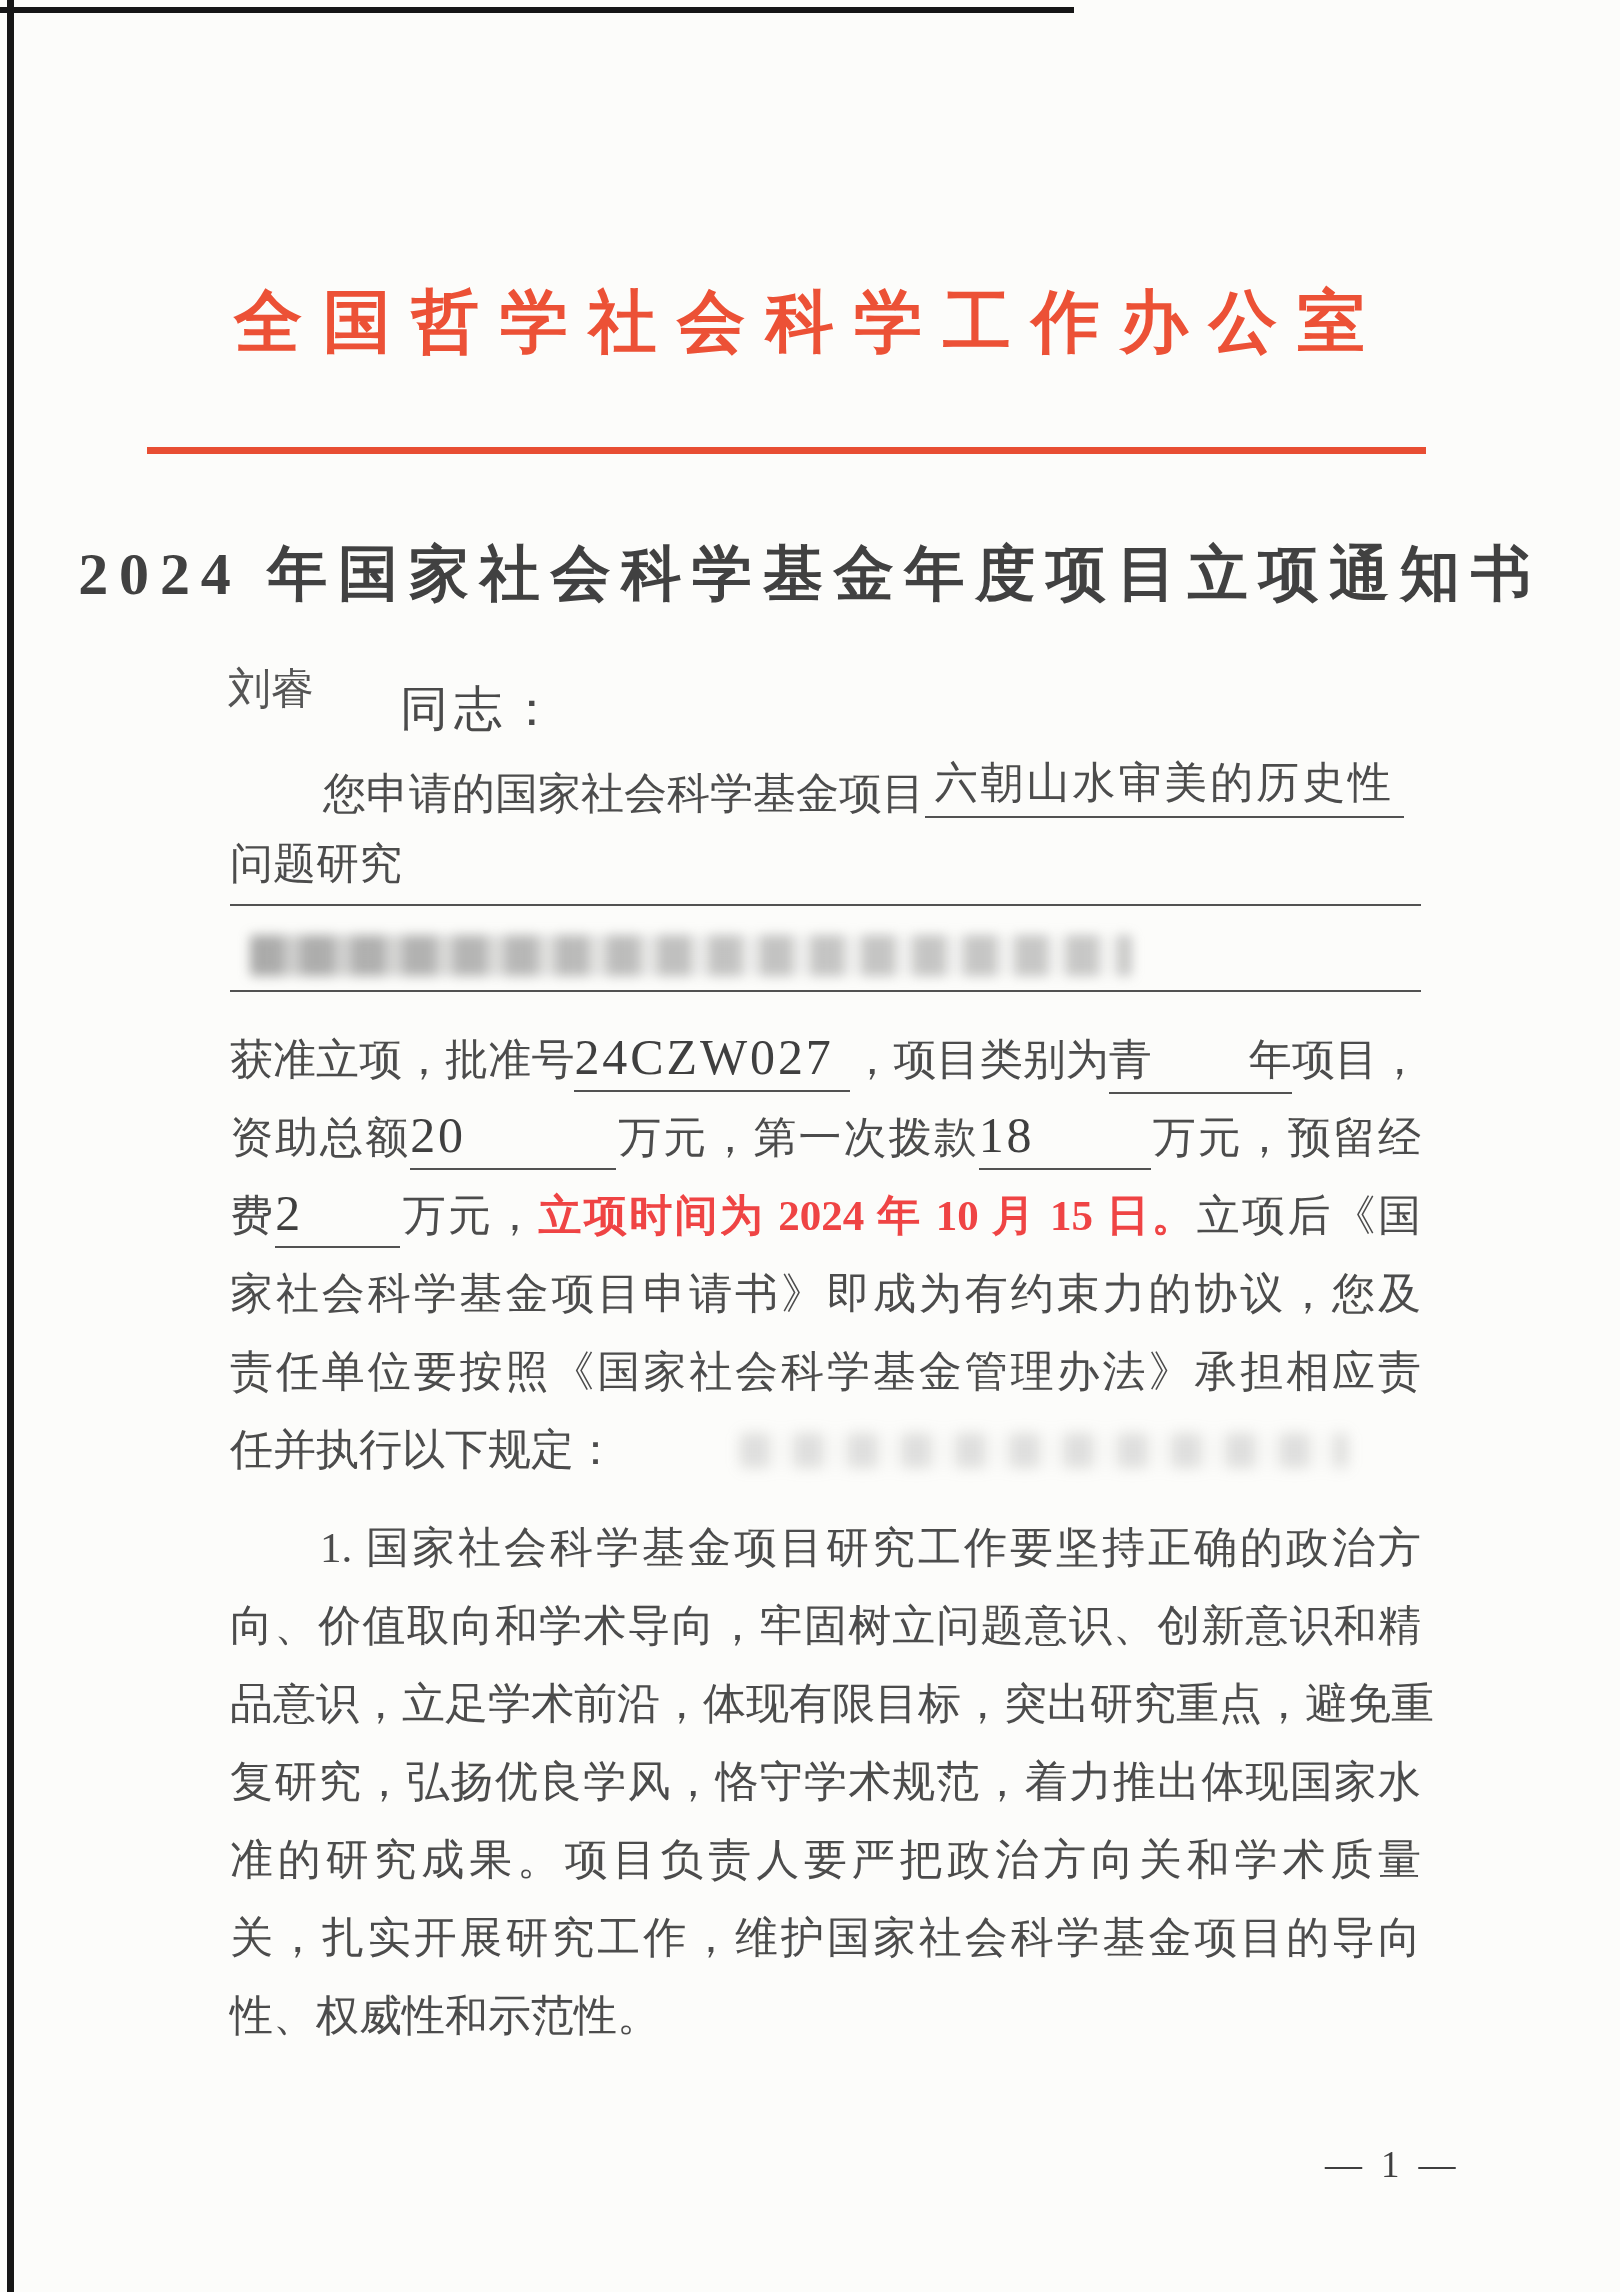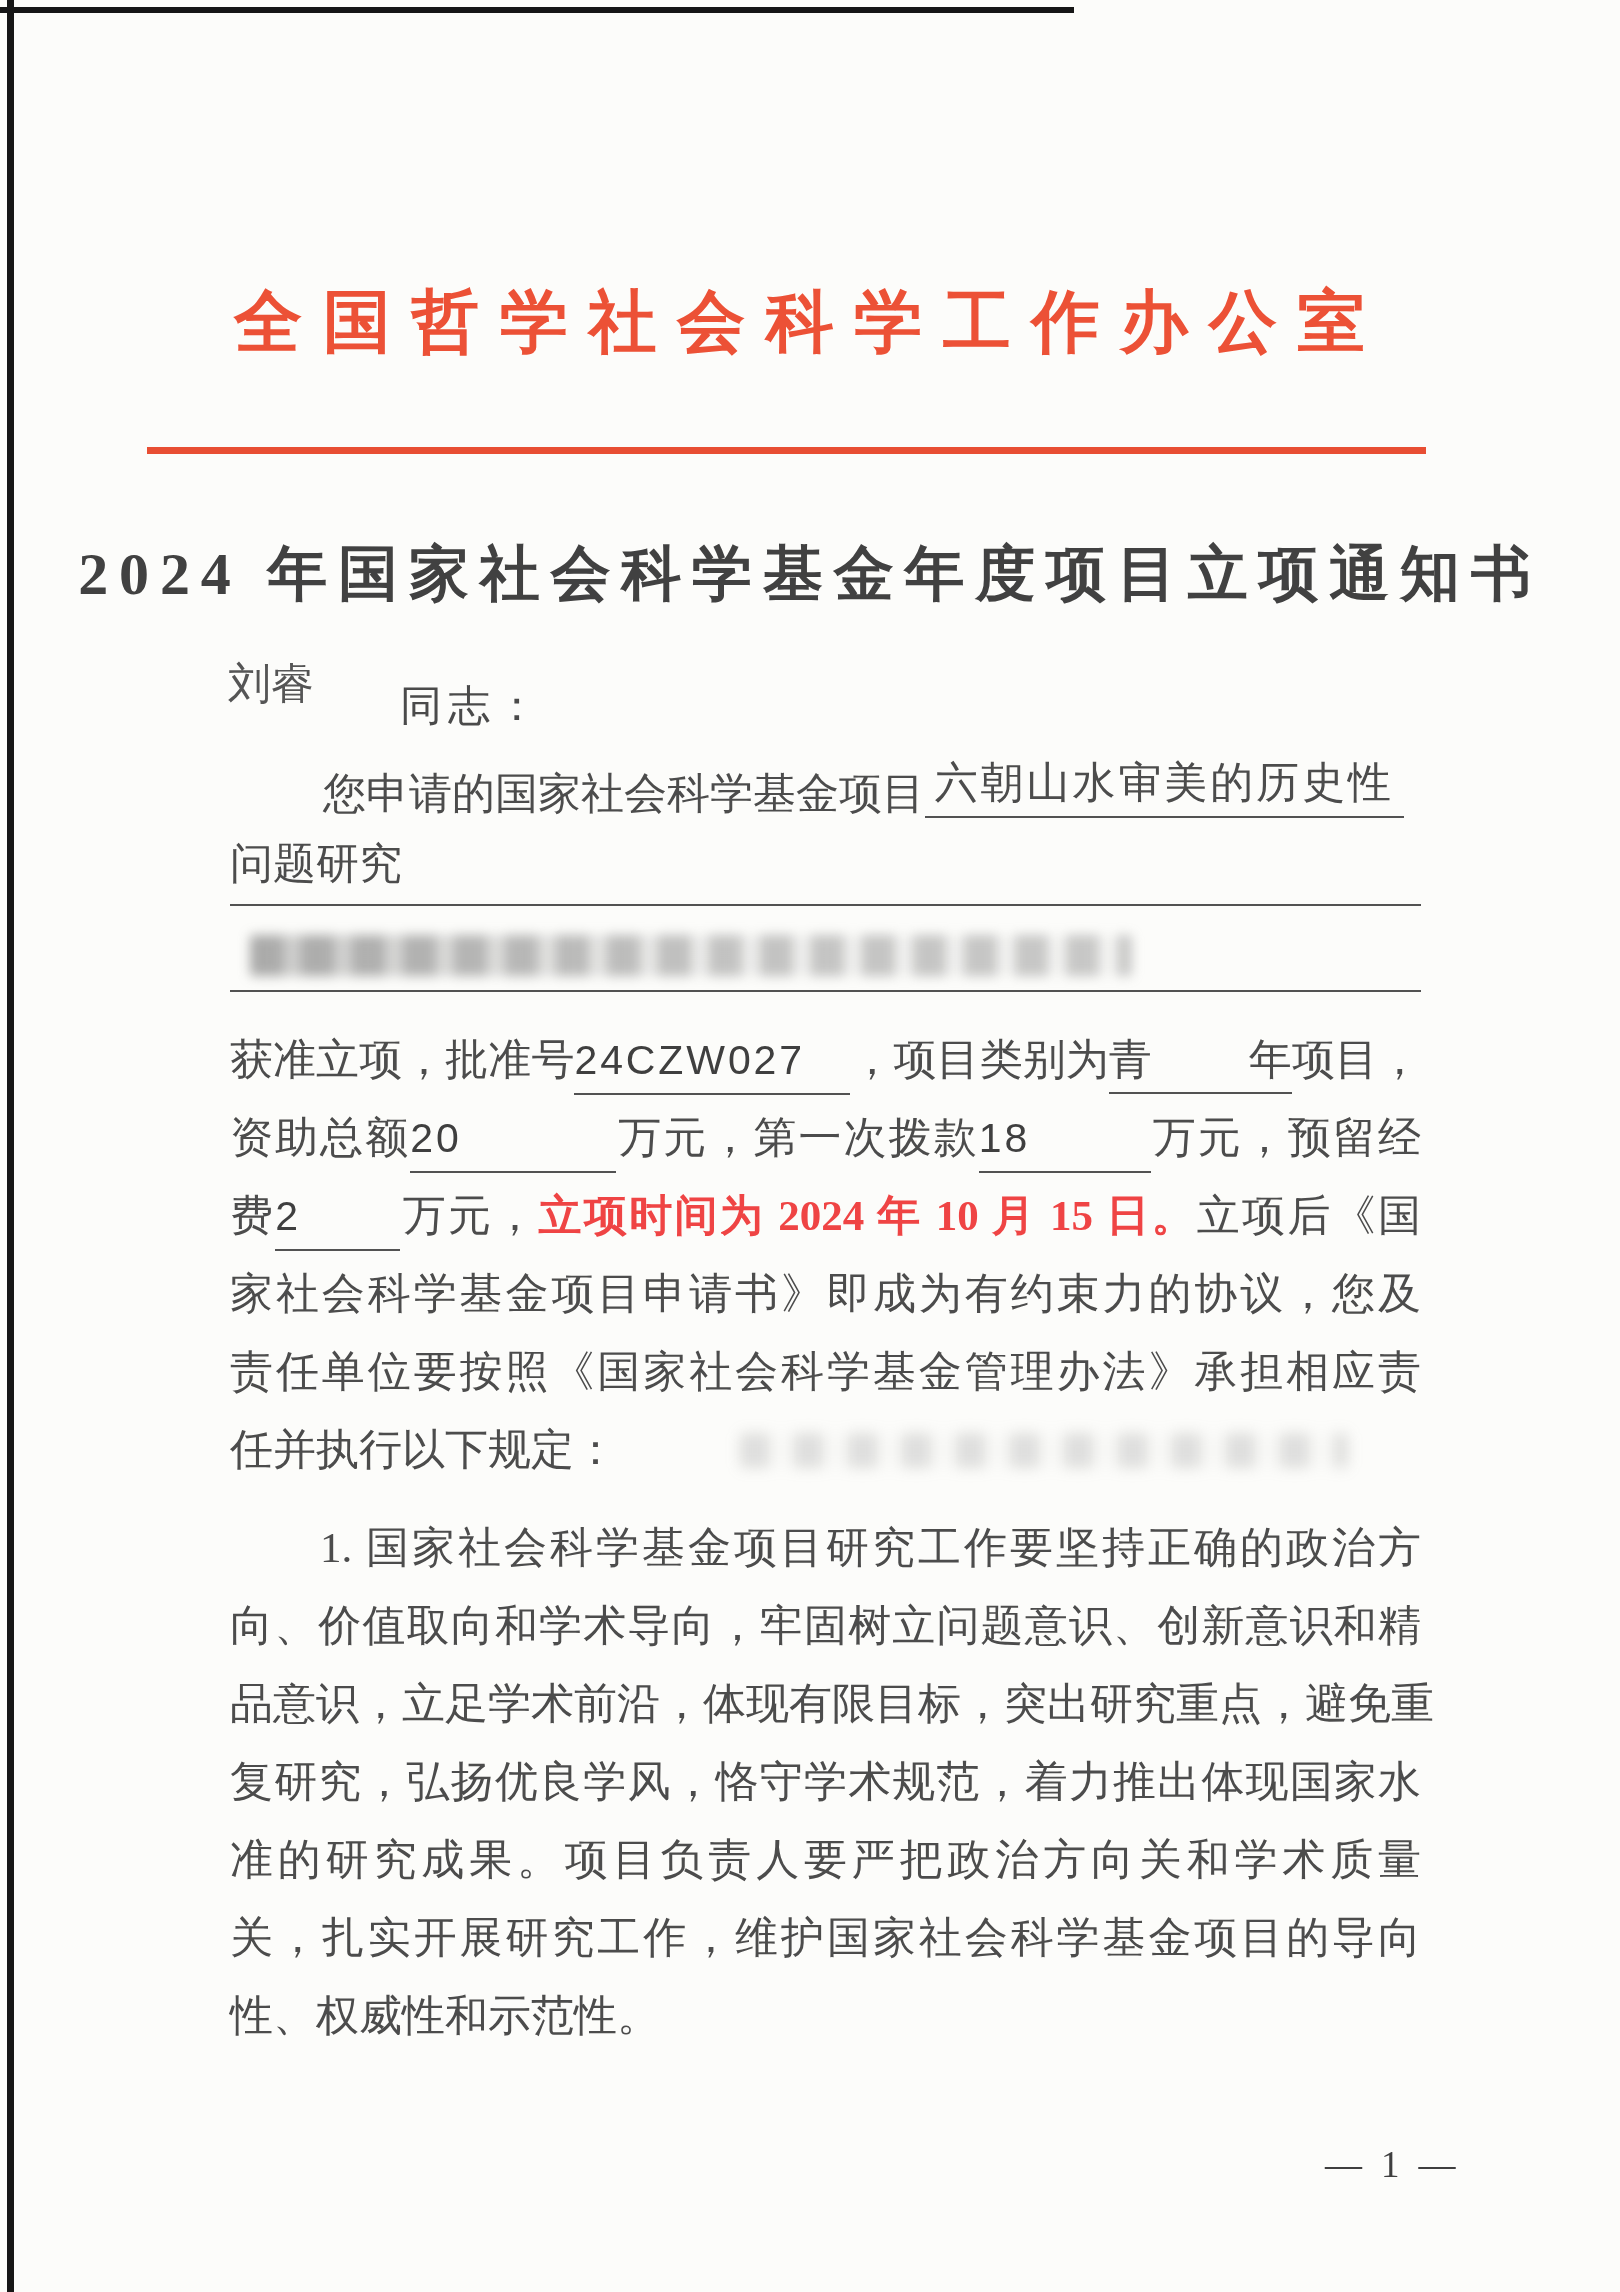--- a/index.html
+++ b/index.html
@@ -24,38 +24,38 @@
   }
   .red-rule{position:absolute;top:447px;left:147px;width:1279px;height:6.9px;}
   .doc-title{
     position:absolute;top:534px;left:0;width:100%;
     text-align:center;
     font-size:60px;font-weight:700;color:#414141;
     letter-spacing:10.8px;white-space:nowrap;
   }
   .salutation{position:absolute;top:655px;left:228px;height:88px;white-space:nowrap;}
   .salu-name{font-size:43px;color:#555;display:inline-block;}
-  .salu-suffix{font-size:42px;color:#4a4a4a;display:inline-block;margin-left:86px;position:relative;top:21.6px;letter-spacing:5.9px;}
+  .salu-suffix{font-size:48px;color:#4a4a4a;display:inline-block;margin-left:86px;position:relative;top:21.6px;letter-spacing:5.9px;}
 
   .body-block{position:absolute;top:755px;left:230px;width:1191px;}
   .line{
     position:relative;height:78px;line-height:78px;
     font-size:43px;color:#4c4c4c;white-space:nowrap;
   }
   .just{text-align:justify;text-align-last:justify;-moz-text-align-last:justify;text-justify:inter-character;}
   .spacer30{height:29px;}
   .spacer20{height:19.6px;}
   .indent{text-indent:90px;}
 
   .fill{
     display:inline-block;height:59px;line-height:53px;
     border-bottom:2.9px solid #525252;
     text-align:center;
   }
-  .num{font-family:Liberation Sans, sans-serif;font-size:41px;color:#3f3f3f;letter-spacing:2.9px;}
+  .num{font-family:Liberation Serif, serif;font-size:50px;color:#3f3f3f;letter-spacing:2.9px;}
   .fill-project{
     display:inline-block;width:469px;height:61px;line-height:55px;
     border-bottom:2.9px solid #525252;
     text-align:left;padding-left:9.8px;letter-spacing:2.9px;
   }
   .uline-full{
     height:71px;line-height:61px;
     border-bottom:2.9px solid #525252;
   }
   .ghost-line{

